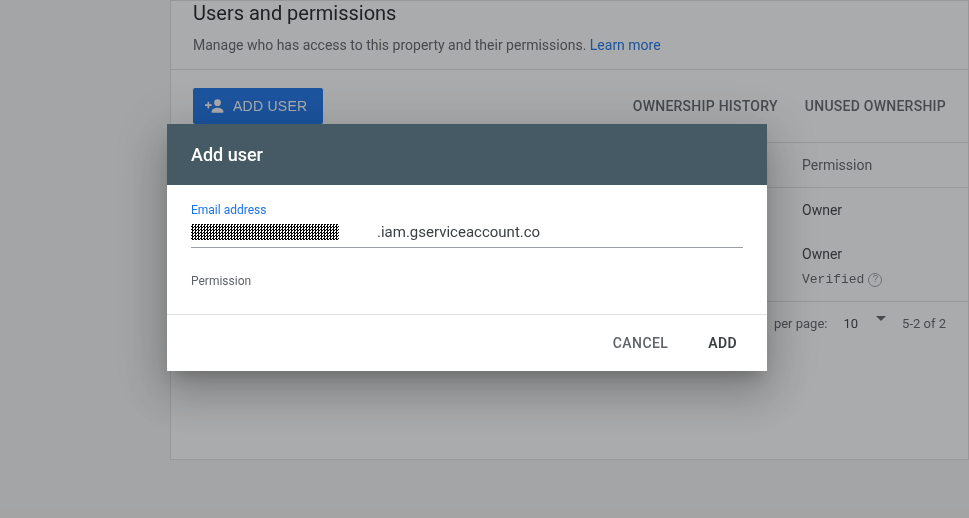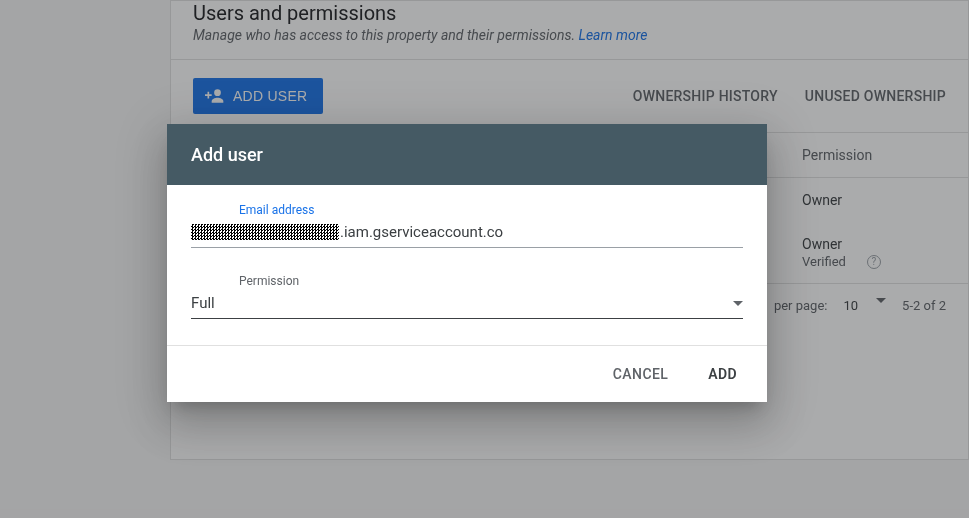--- a/index.html
+++ b/index.html
@@ -26,21 +26,21 @@
   .page-title {
     font-size: 20px;
     font-weight: 400;
     color: #202124;
     line-height: 28px;
     margin-top: -2px;
   }
   .page-sub {
     font-size: 14px;
     color: #5f6368;
-    font-style: italic;
+    margin-top: 10px;
   }
   .page-sub a {
     color: #1a73e8;
     text-decoration: none;
     cursor: pointer;
   }
   .toolbar {
     border-top: 1px solid #e0e0e0;
     padding: 18px 22px;
     display: flex;
@@ -87,22 +87,22 @@
     border-top: 1px solid #e0e0e0;
     border-bottom: 1px solid #e0e0e0;
     padding-top: 14px;
     padding-bottom: 14px;
   }
   .row-item { padding-top: 14px; padding-bottom: 14px; }
   .row-item .perm { color: #3c4043; }
   .row-item .sub {
     color: #5f6368;
     font-size: 13px;
-    margin-top: 2px;
-    display: flex; align-items: center; gap: 21px;
+    margin-top: 10px;
+    display: flex; align-items: center; gap: 4px; font-family: Liberation Mono, monospace;
   }
   .qmark {
     width: 14px; height: 14px;
     border: 1px solid #9aa0a6;
     border-radius: 50%;
     display: inline-flex;
     align-items: center;
     justify-content: center;
     font-size: 10px;
     color: #9aa0a6;
@@ -152,27 +152,27 @@
     font-size: 18px;
     font-weight: 500;
   }
   .dialog-body {
     padding: 18px 24px 0;
   }
   .field { margin-bottom: 26px; }
   .field-label {
     font-size: 12px;
     color: #1a73e8;
-    margin-left: 48px;
   }
   .field-label.muted { color: #5f6368; }
   .email-display {
     display: flex; align-items: center;
     border-bottom: 1px solid #9aa0a6;
     padding: 6px 0 6px;
+    gap: 37px;
   }
   .redact {
     width: 148px;
     height: 16px;
     background:
       repeating-conic-gradient(#000 0 25%, #fff 0 50%) 0 0/3px 3px;
     filter: contrast(250%) brightness(120%);
     display: inline-block;
     flex: 0 0 auto;
   }
@@ -281,24 +281,20 @@
     <div class="field">
       <div class="field-label">Email address</div>
       <div class="email-display">
         <span class="redact"></span>
         <span class="email-rest">.iam.gserviceaccount.co</span>
       </div>
     </div>
 
     <div class="field">
       <div class="field-label muted">Permission</div>
-      <div class="select-row">
-        <span class="select-val">Full</span>
-        <span class="tri"></span>
-      </div>
     </div>
 
   </div>
   <div class="dialog-actions">
     <button class="txt-btn">CANCEL</button>
     <button class="txt-btn primary">ADD</button>
   </div>
 </div>
 
 </body></html>

